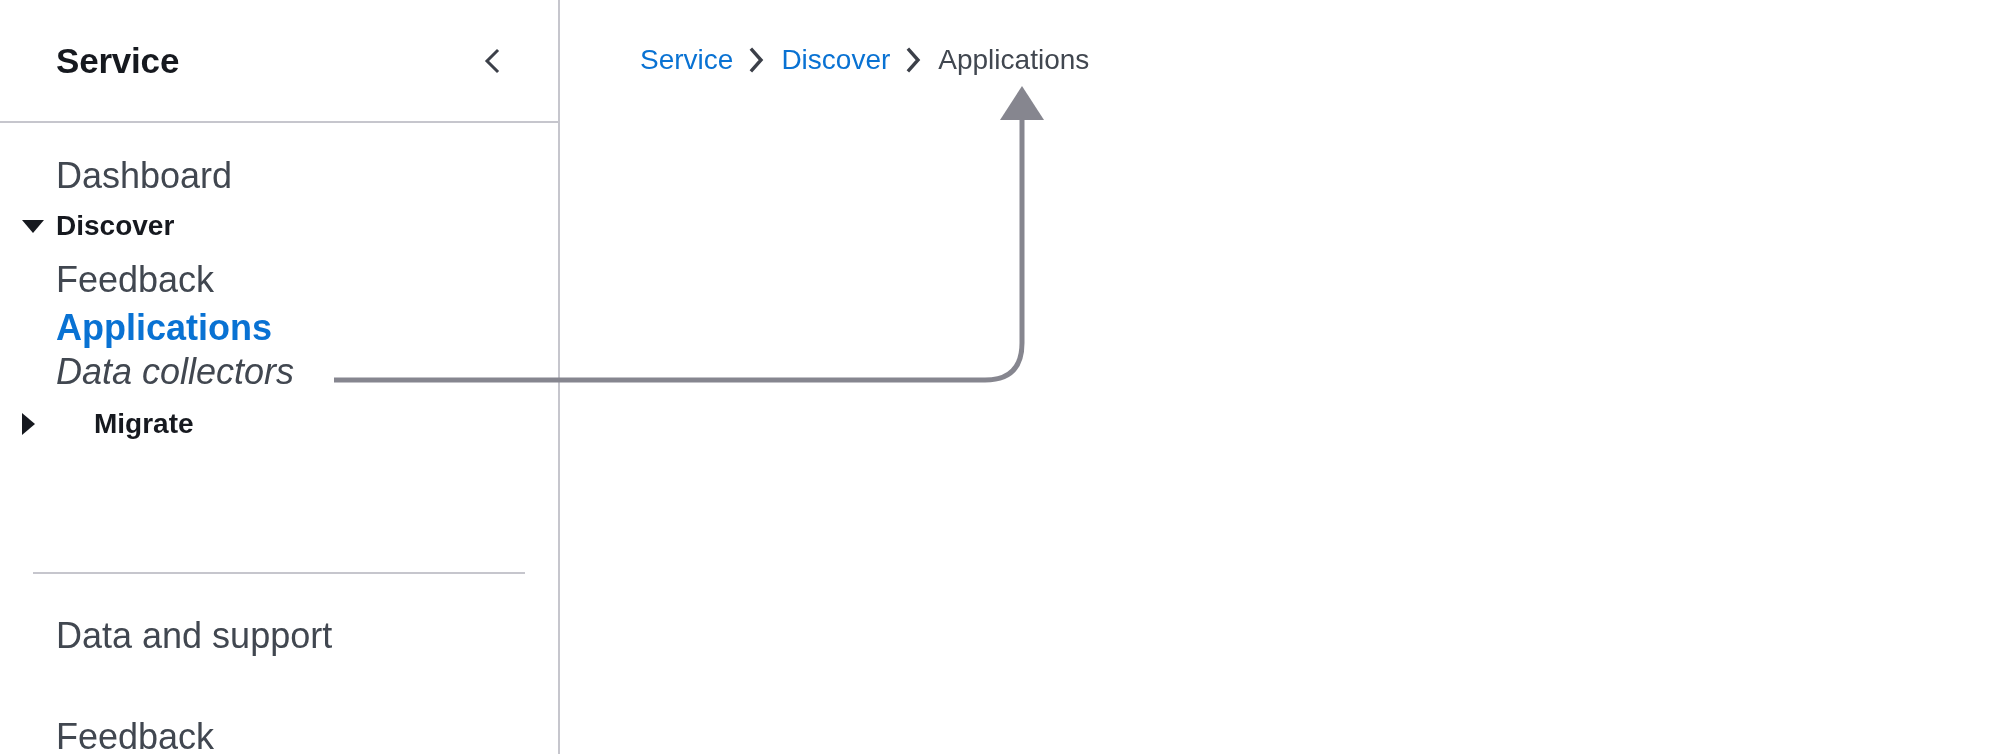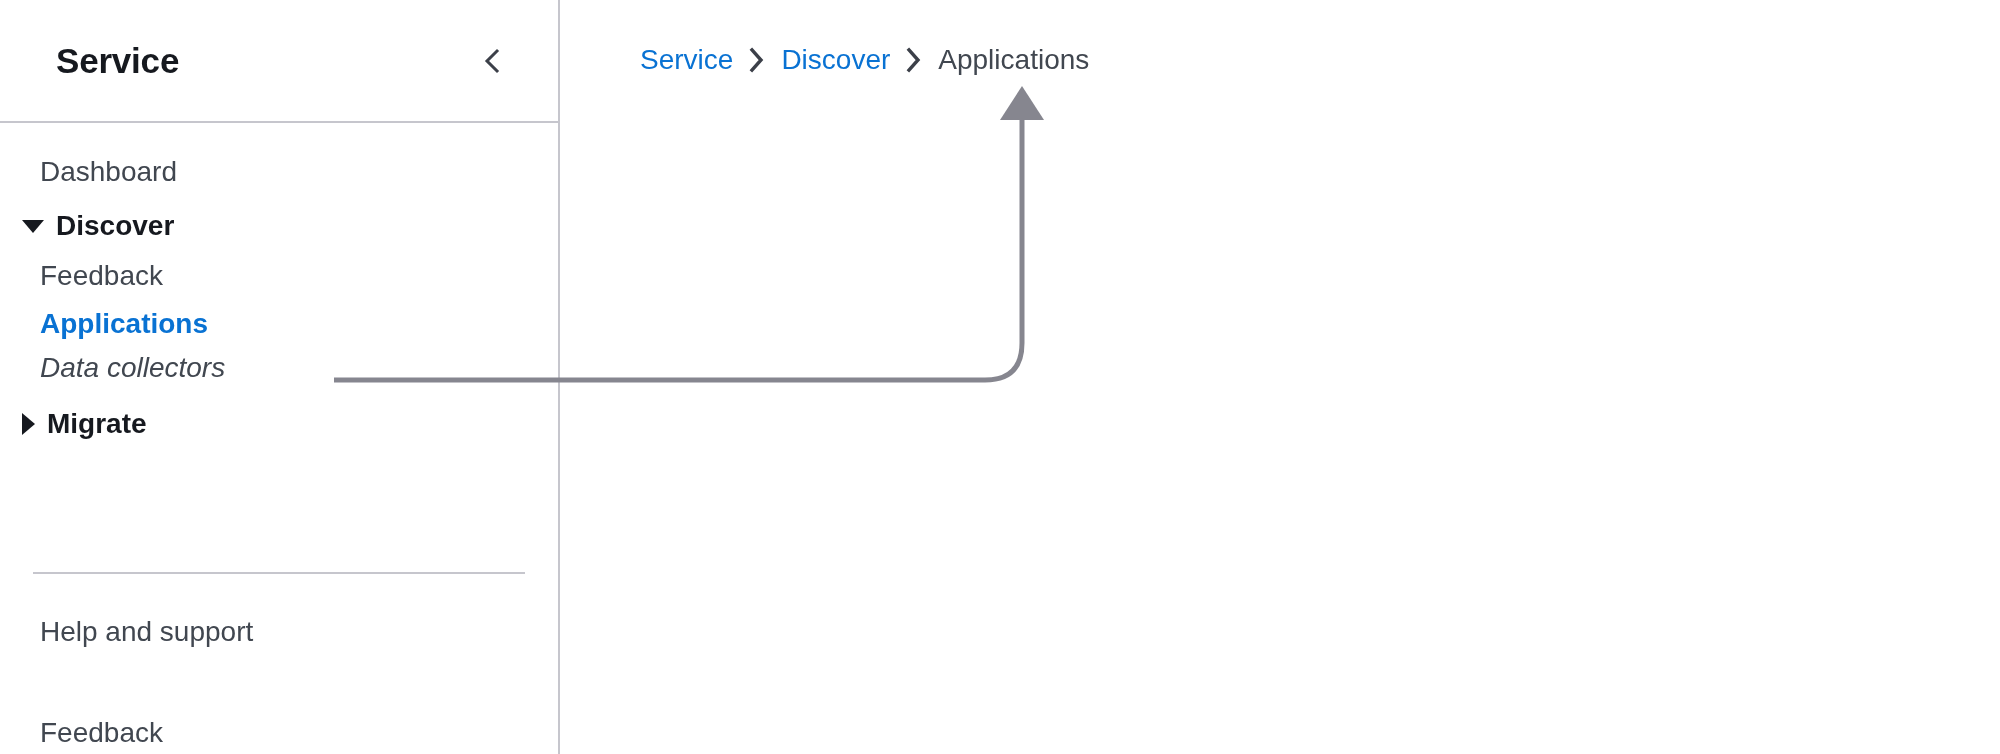--- a/index.html
+++ b/index.html
@@ -72,25 +72,25 @@
 
   .sidebar-nav {
     position: absolute;
     left: 0;
     top: 123px;
     width: 558px;
   }
 
   .nav-item {
     display: block;
-    font-size: 28px;
+    font-size: 36px;
     line-height: 1;
     color: #414750;
     text-decoration: none;
-    padding-left: 40px;
+    padding-left: 56px;
     cursor: pointer;
     white-space: nowrap;
   }
 
   .nav-item.selected {
     color: #0972d3;
     font-weight: 700;
   }
 
   .nav-section {
@@ -123,21 +123,21 @@
     border-left: 13px solid #16191f;
   }
 
   
   .row { position: absolute; left: 0; }
   #row-dashboard      { top: 35px; }
   #row-discover       { top: 89px; }
   #row-servers        { top: 139px; }
   #row-applications   { top: 187px; }
   #row-datacollectors { top: 231px; font-style: italic; }
-  #row-migrate        { top: 287px; }
+  #row-migrate        { top: 287px; gap: 47px; }
 
   .sidebar-divider {
     position: absolute;
     left: 33px;
     top: 572px;
     width: 492px;
     height: 2px;
     background: #c6c6cd;
   }
 
@@ -242,21 +242,21 @@
         <span class="tri tri-right"></span>
         <span class="nav-section-label">Migrate</span>
       </div>
 
     </div>
 
     <div class="sidebar-divider"></div>
 
     <div class="sidebar-footer">
       <a class="nav-item row" id="row-help">
-        <span>Help and support</span>
+        <span>Data and support</span>
       </a>
       <a class="nav-item row" id="row-feedback">
         <span>Feedback</span>
       </a>
     </div>
 
   </nav>
 
   <main class="main">
 

